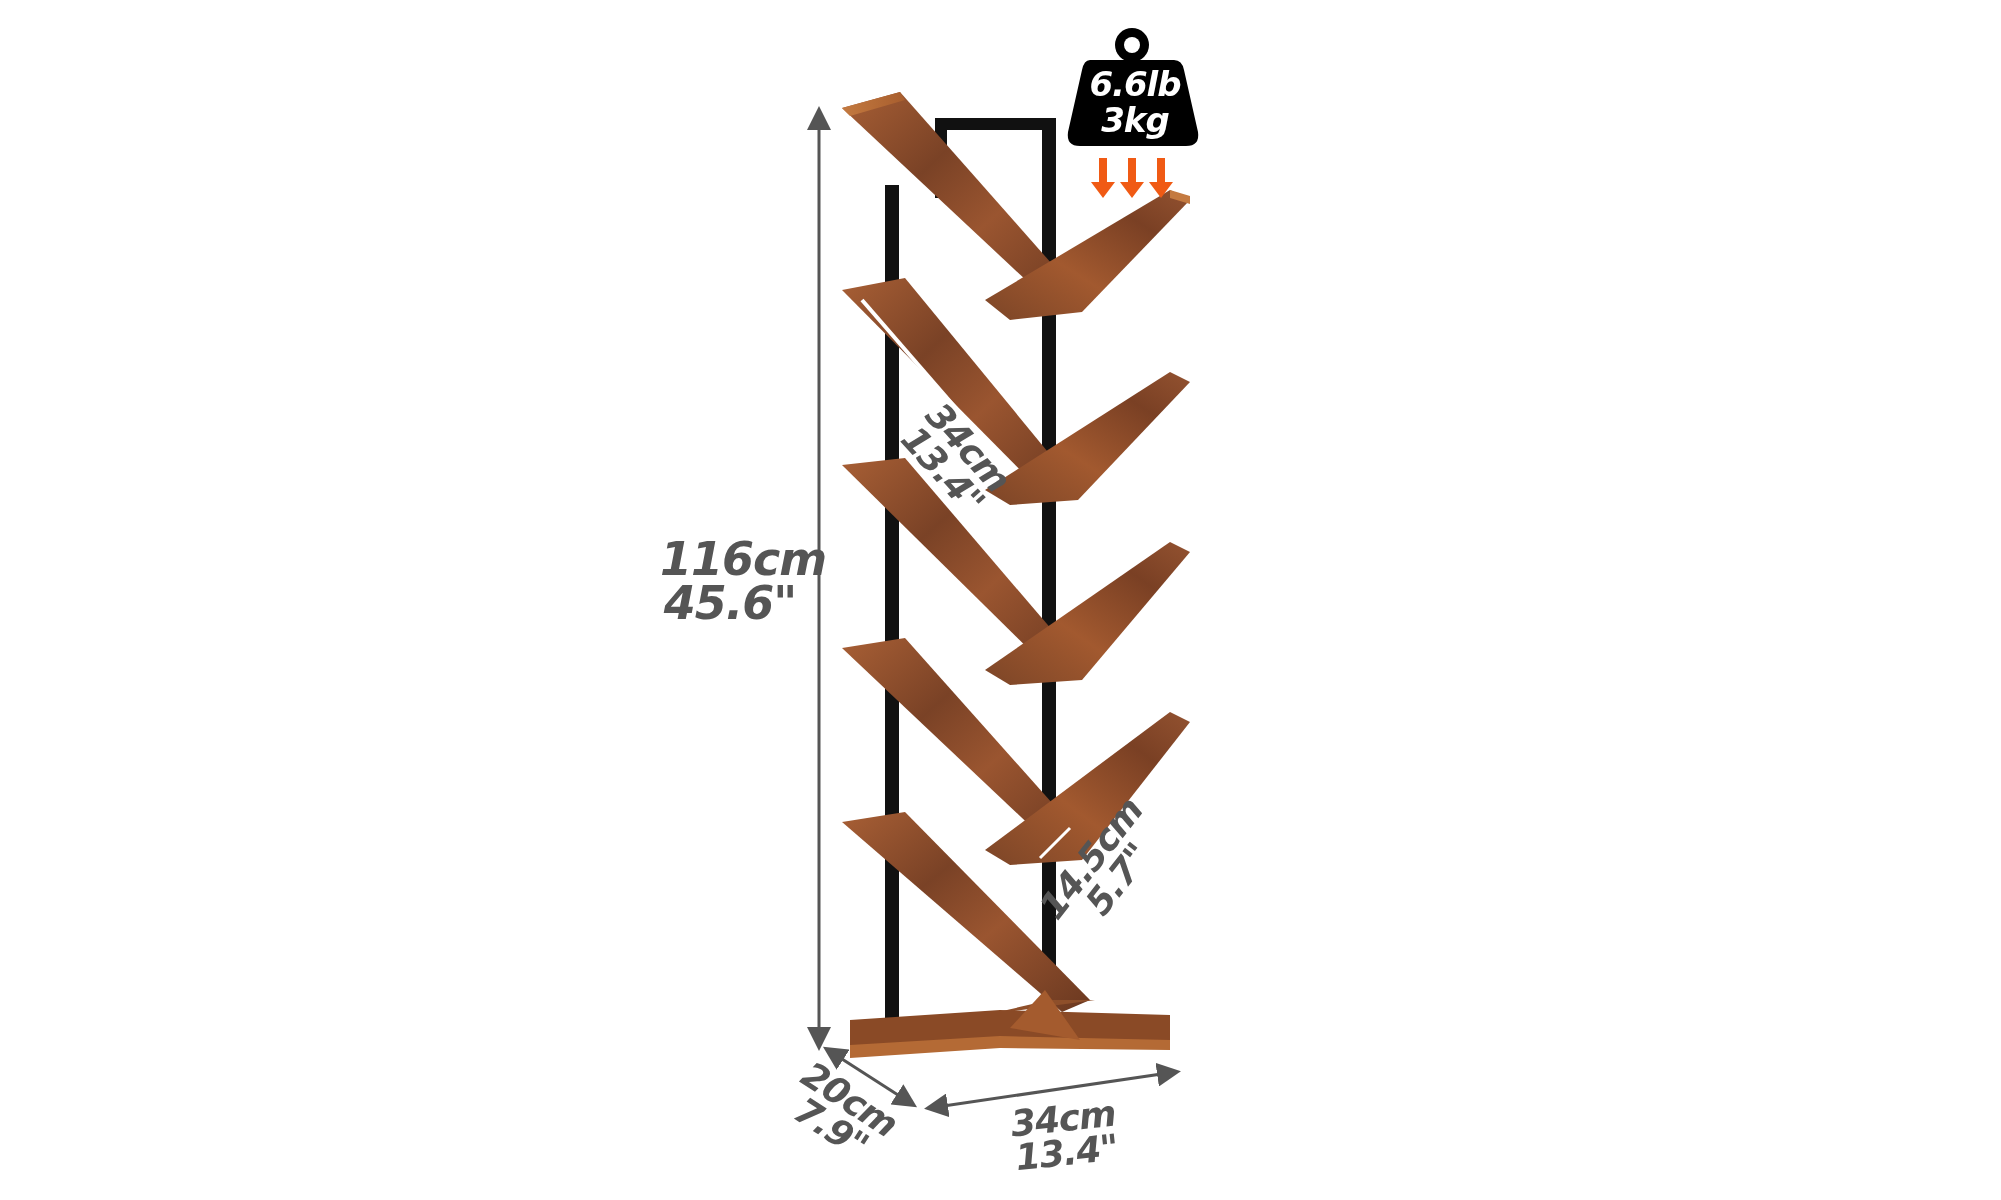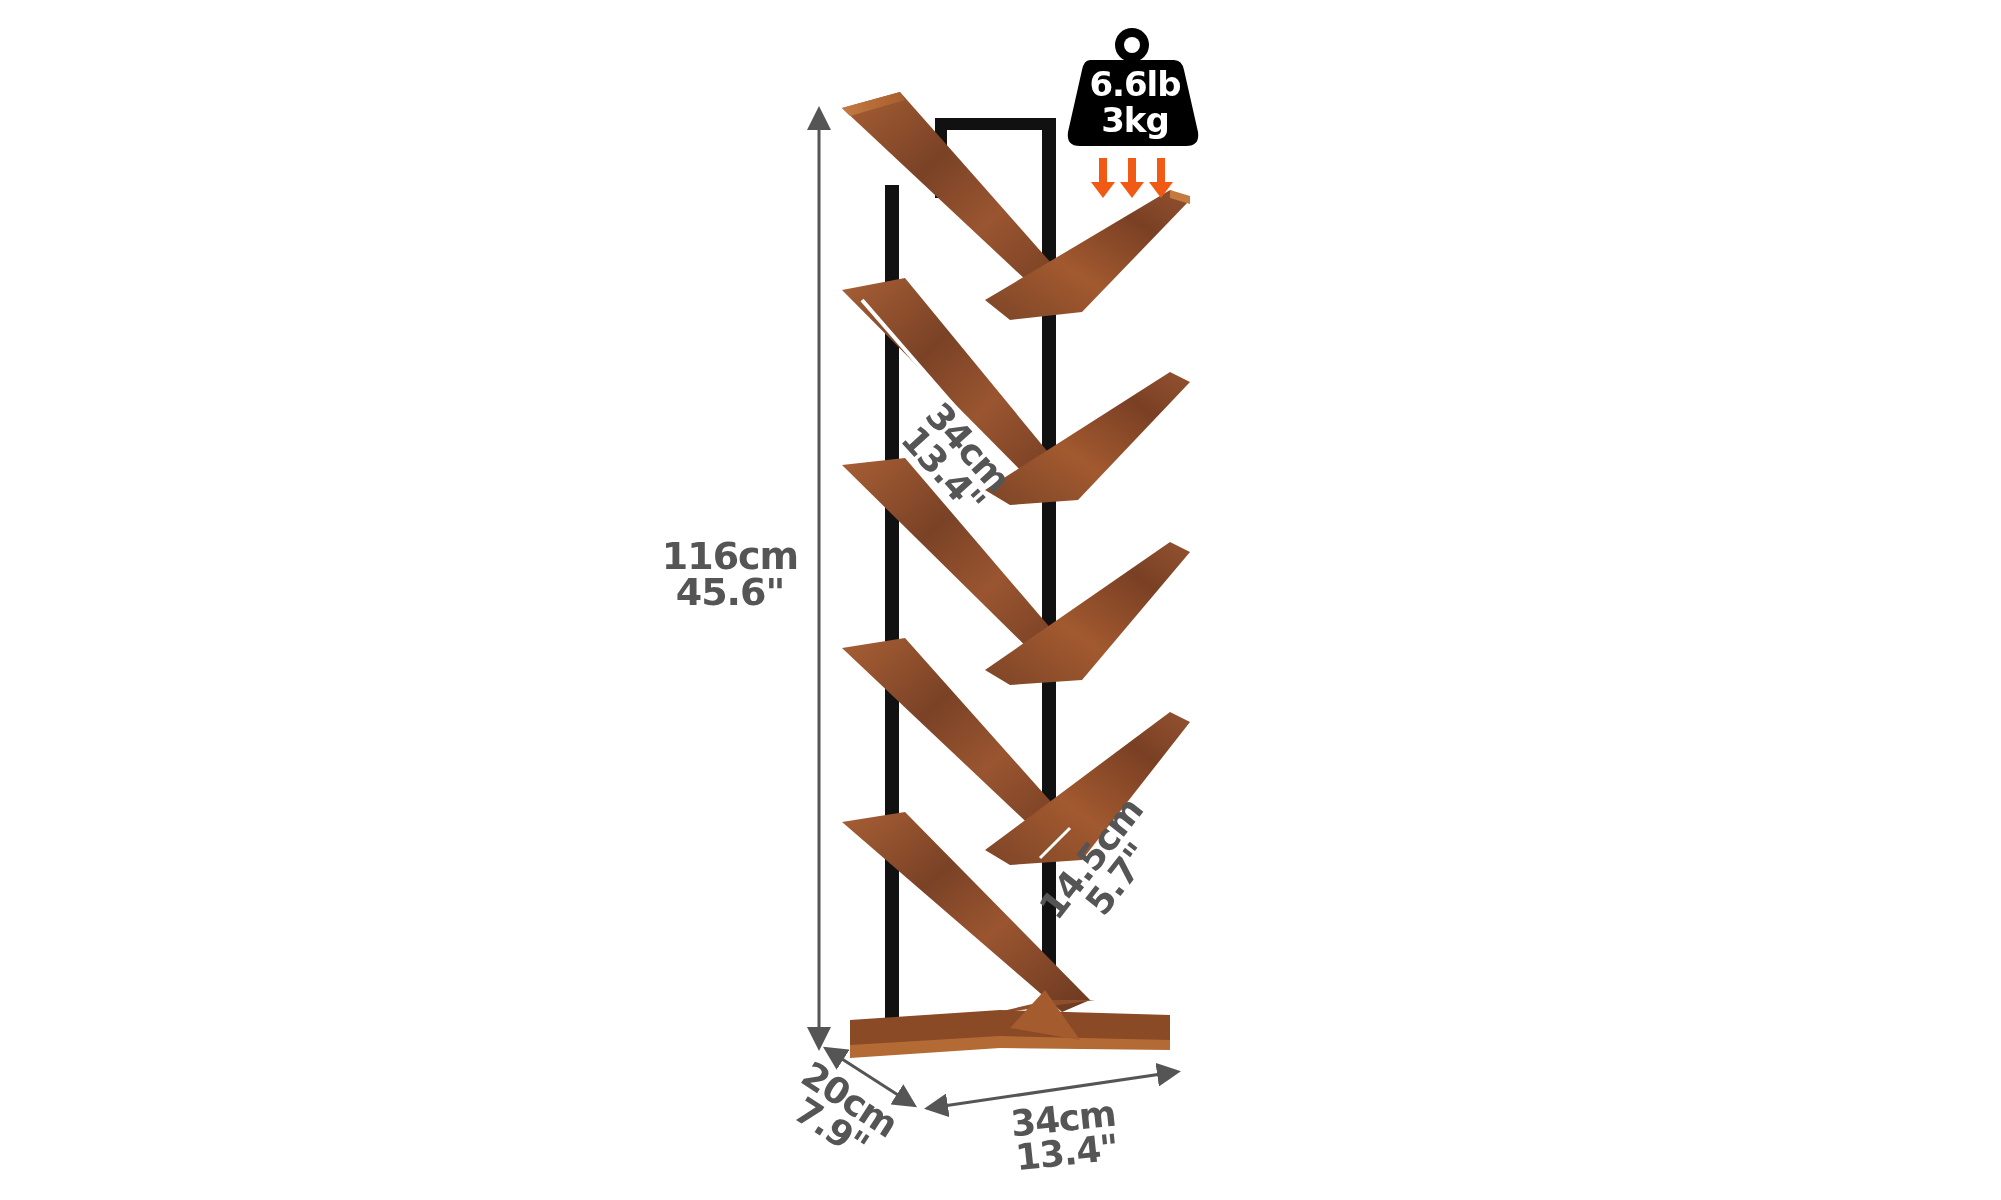--- a/index.html
+++ b/index.html
@@ -1,17 +1,17 @@
 <!DOCTYPE html>
 <html><head>
 <meta charset="utf-8">
 <style>
   html, body { margin: 0; padding: 0; background: #ffffff; }
   body { width: 2001px; height: 1200px; position: relative; overflow: hidden; font-family: "DejaVu Sans", sans-serif; }
-  .stage { position: absolute; left: 0; top: 0; width: 1685px; height: 1200px; }
+  .stage { position: absolute; left: 0; top: 0; width: 1685px; height: 1200px; font-style: italic; }
   .dim-label { position: absolute; color: #555555; font-weight: bold; text-align: center; line-height: 0.95; letter-spacing: -1px; }
   .dim-label span { display: block; }
 </style>
 </head>
 <body>
 
 <div class="stage">
 
   <svg width="2001" height="1200" viewBox="0 0 2001 1200" style="position:absolute;left:0;top:0">
     <defs>
@@ -103,21 +103,21 @@
       <rect x="1157" y="158" width="8" height="26"></rect>
         <polygon points="1149,182 1173,182 1161,198"></polygon>
     </g>
   </svg>
 
   <div style="position:absolute;left:1072px;top:66px;width:126px;text-align:center;color:#ffffff;font-weight:bold;font-size:34px;line-height:36px;letter-spacing:-1px;">
     <div>6.6lb</div>
     <div>3kg</div>
   </div>
 
-  <div class="dim-label" style="left:660px;top:538px;width:140px;font-size:38px;">
+  <div class="dim-label" style="left:660px;top:538px;width:140px;font-size:46px;">
     <span>116cm</span>
     <span>45.6"</span>
   </div>
 
   <div class="dim-label" style="left:885px;top:425px;width:140px;font-size:36px;transform:rotate(48deg);transform-origin:center;">
     <span>34cm</span>
     <span>13.4"</span>
   </div>
 
   <div class="dim-label" style="left:1030px;top:835px;width:150px;font-size:36px;transform:rotate(-52deg);transform-origin:center;">

